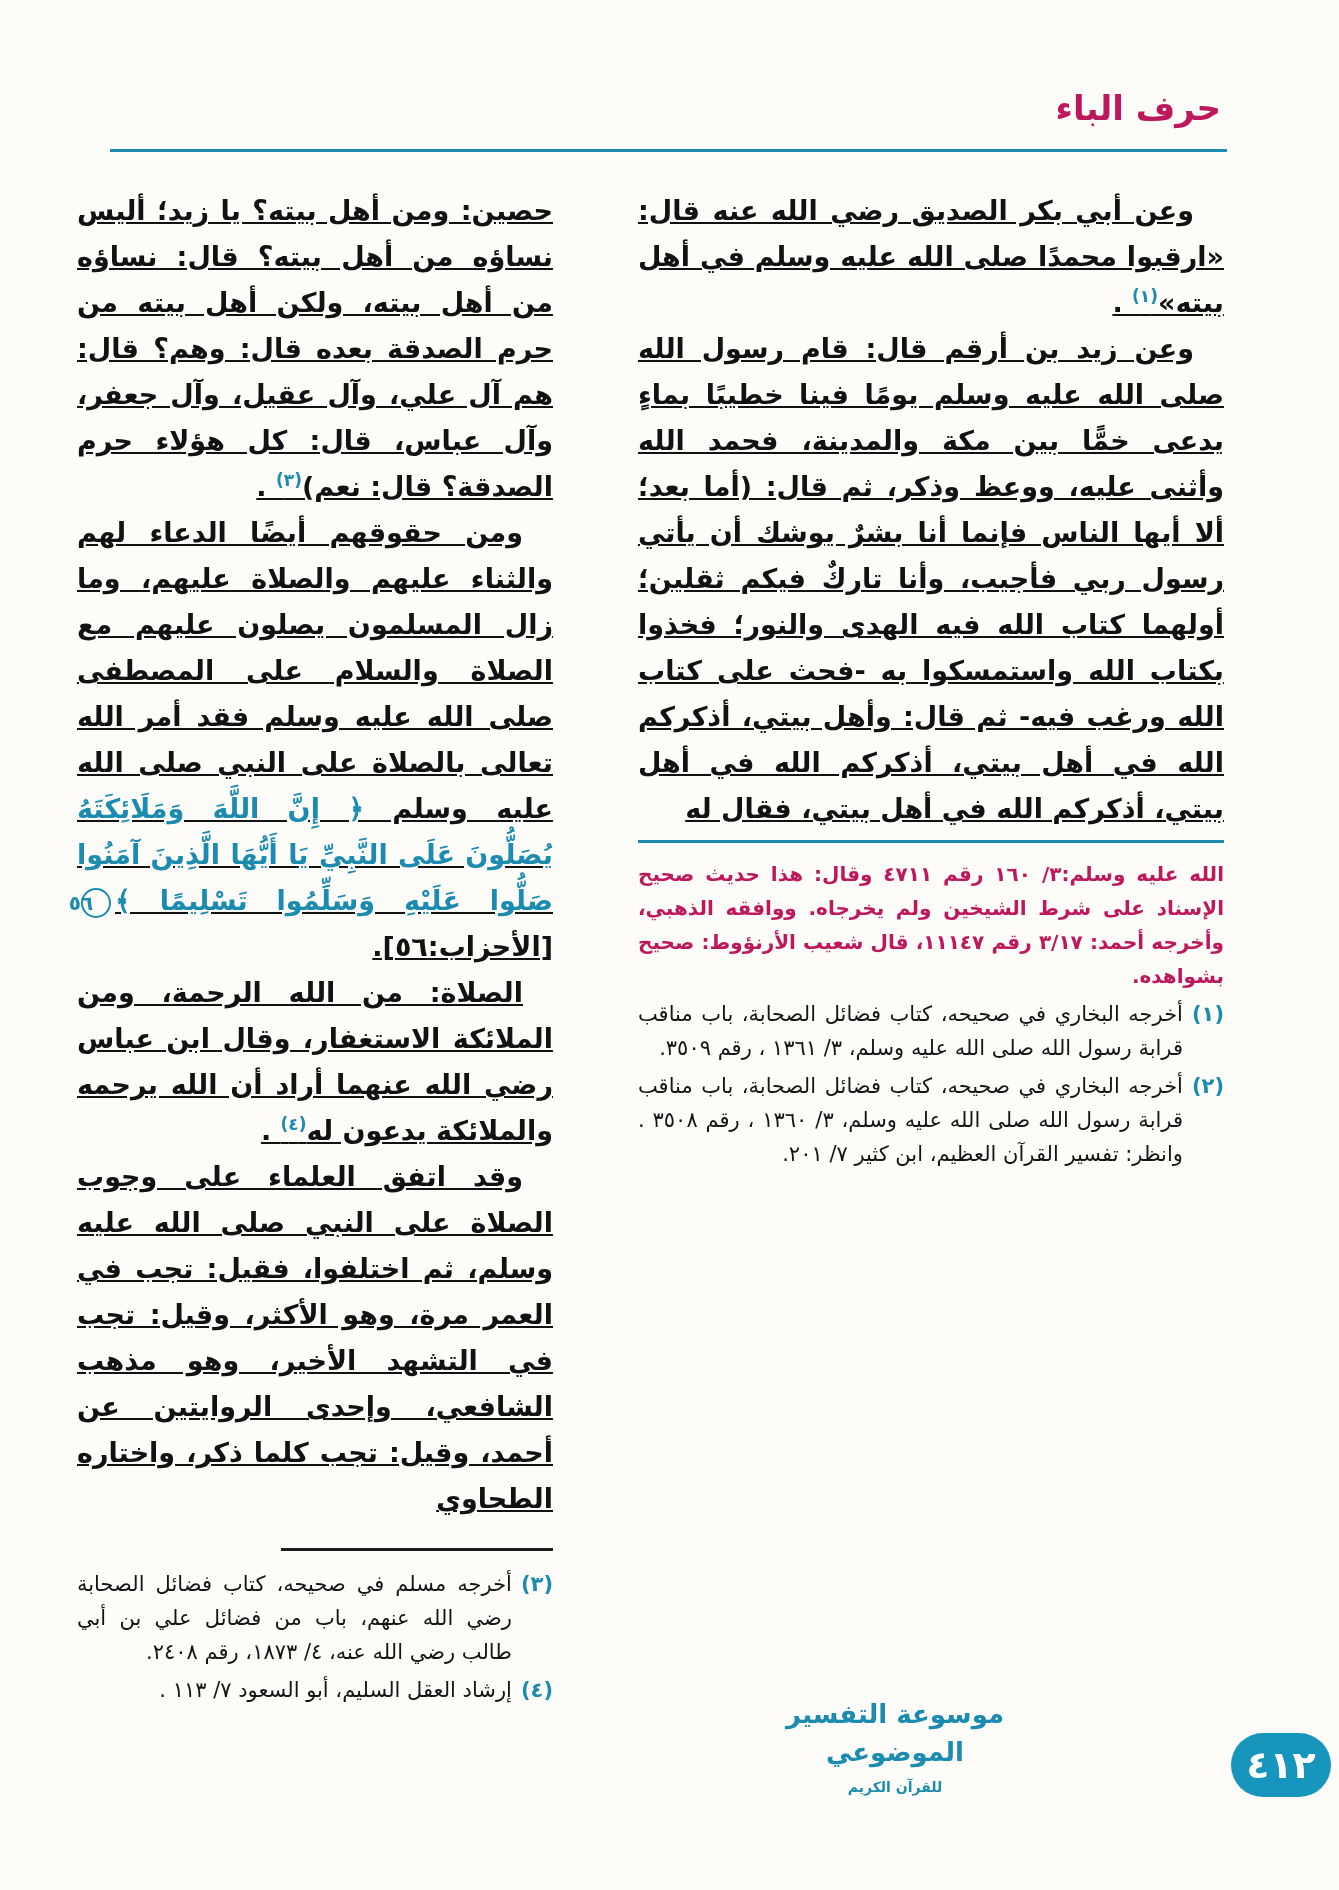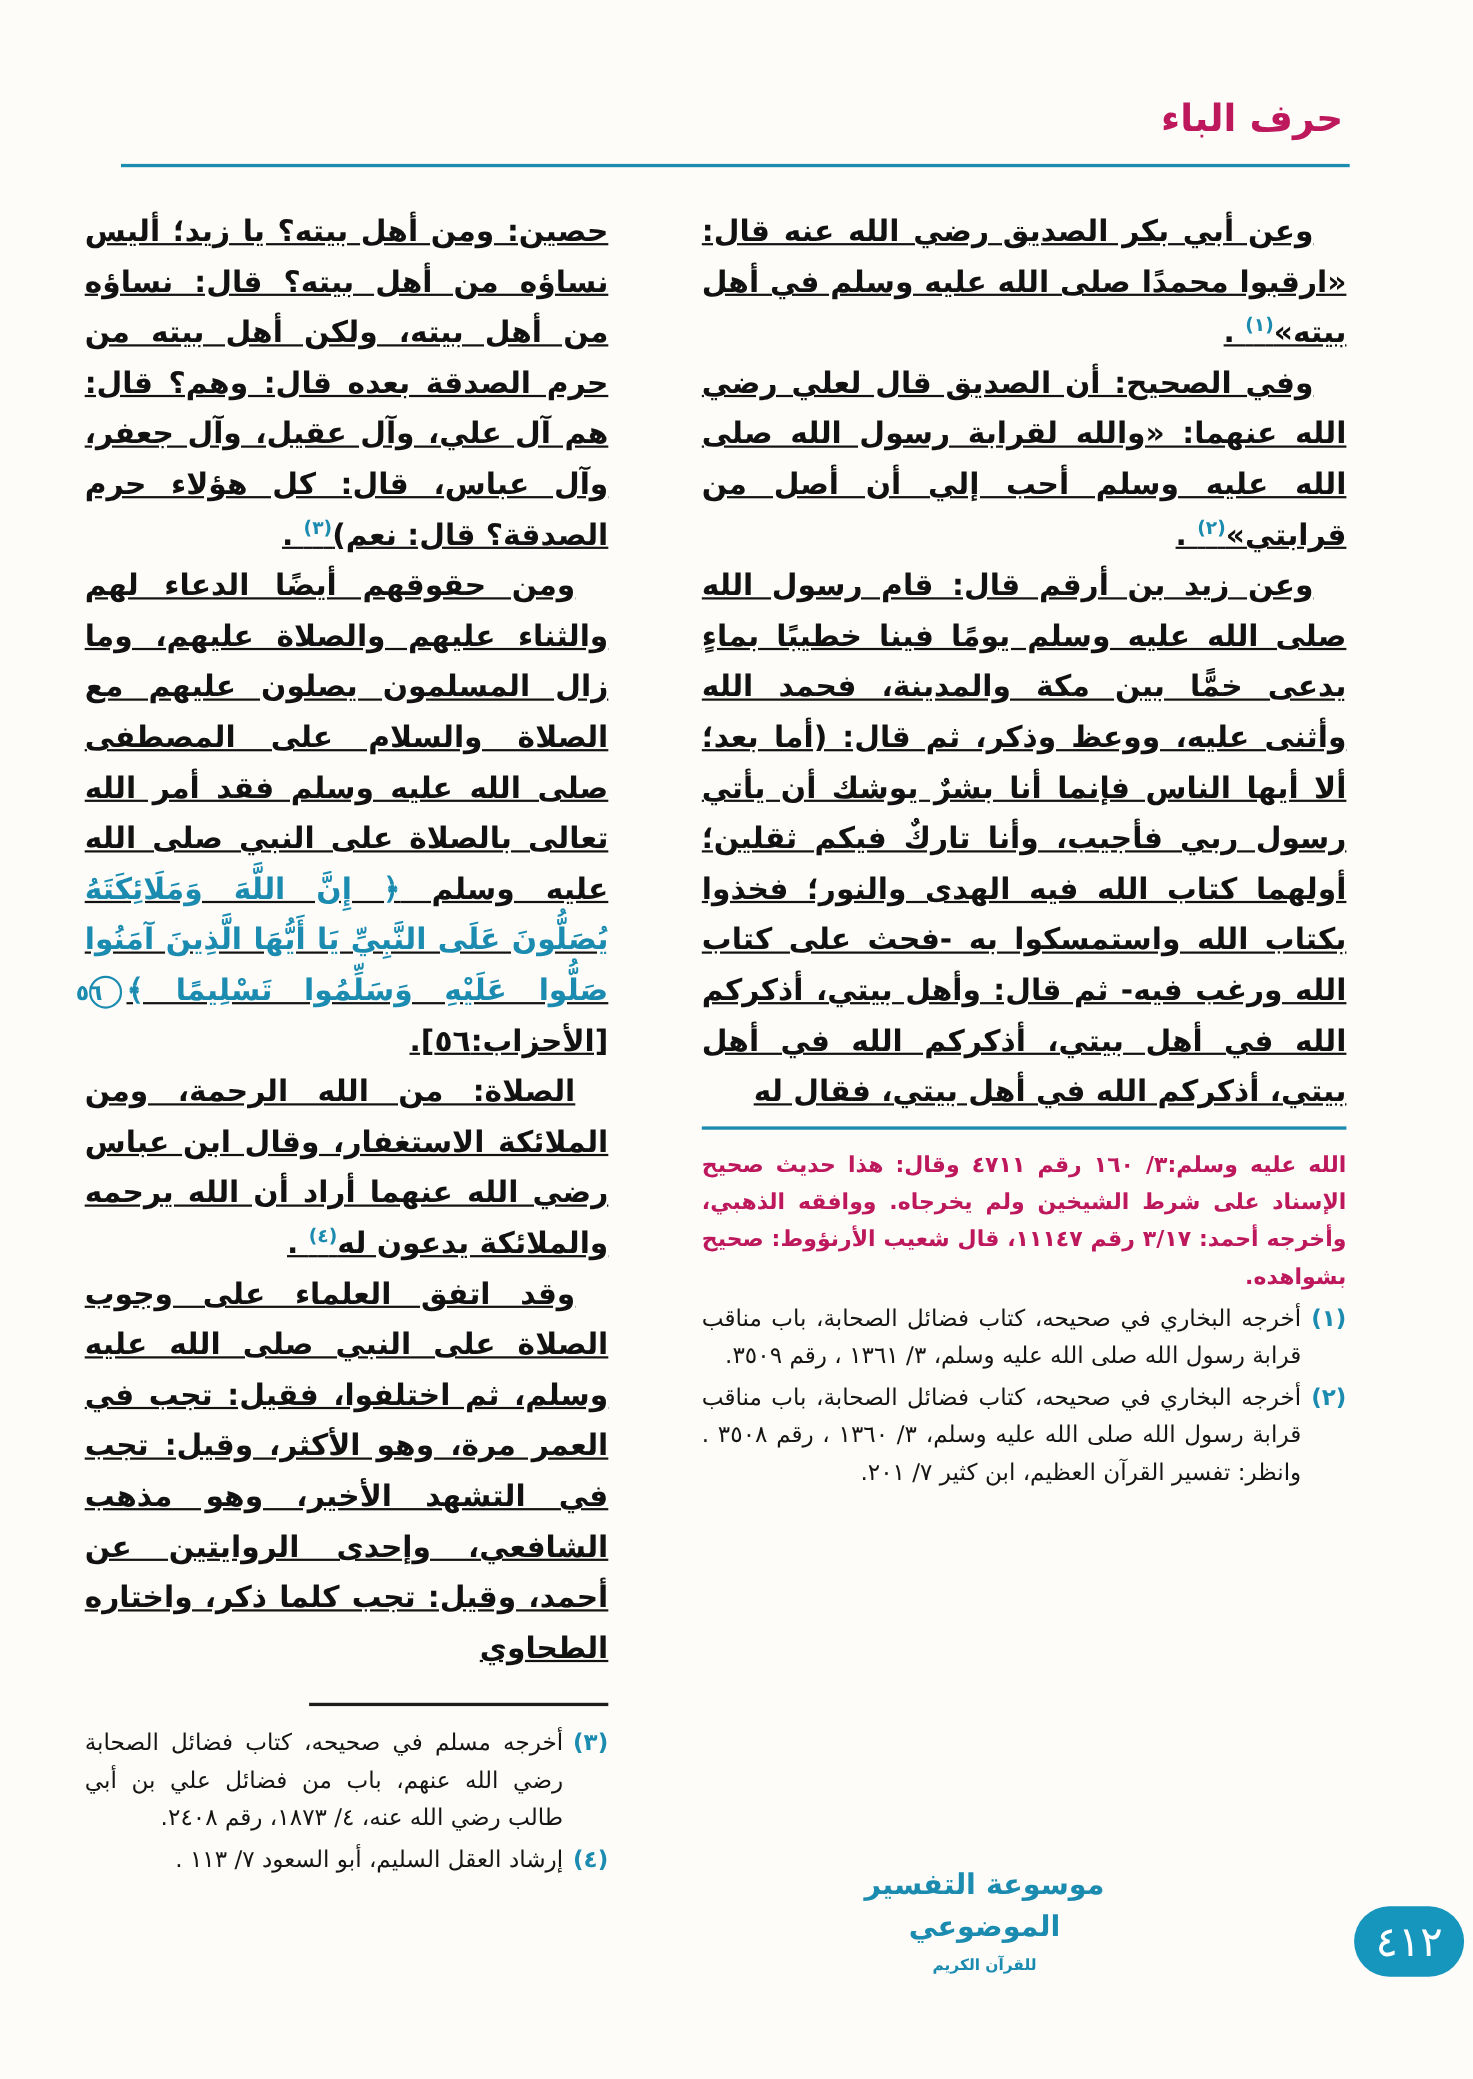--- a/index.html
+++ b/index.html
@@ -155,38 +155,37 @@
     height: 64px;
     background: #1695bd;
     border-radius: 32px;
     display: flex;
     align-items: center;
     justify-content: center;
   }
   .page-badge span {
     color: #ffffff;
     font-size: 38px;
-    font-weight: normal;
+    font-weight: bold;
   }
 </style>
 </head>
 <body>
 
 <div class="page">
 
   <div class="header-title">حرف الباء</div>
   <div class="header-rule"></div>
 
   <div class="columns">
 
     <div class="col-right">
 
       <p class="body indent"><span>وعن أبي بكر الصديق رضي الله عنه قال: «ارقبوا محمدًا صلى الله عليه وسلم في أهل بيته»</span><sup class="fn">(١)</sup><span> .</span></p>
 
-      <p class="body indent"><span>وفي الصحيح: أن الصديق قال لعلي رضي الله عنهما: «والله لقرابة رسول الله صلى الله عليه وسلم أحب إلي أن أصل من قرابتي»</span><sup class="fn">(٢)</sup><span> .</span></p>
 
       <p class="body indent"><span>وعن زيد بن أرقم قال: قام رسول الله صلى الله عليه وسلم يومًا فينا خطيبًا بماءٍ يدعى خمًّا بين مكة والمدينة، فحمد الله وأثنى عليه، ووعظ وذكر، ثم قال: (أما بعد؛ ألا أيها الناس فإنما أنا بشرٌ يوشك أن يأتي رسول ربي فأجيب، وأنا تاركٌ فيكم ثقلين؛ أولهما كتاب الله فيه الهدى والنور؛ فخذوا بكتاب الله واستمسكوا به -فحث على كتاب الله ورغب فيه- ثم قال: وأهل بيتي، أذكركم الله في أهل بيتي، أذكركم الله في أهل بيتي، أذكركم الله في أهل بيتي، فقال له</span></p>
 
       <div class="sep-teal"></div>
 
       <div class="footnotes">
         <p class="fn-cont">الله عليه وسلم:٣/ ١٦٠ رقم ٤٧١١ وقال: هذا حديث صحيح الإسناد على شرط الشيخين ولم يخرجاه. ووافقه الذهبي، وأخرجه أحمد: ٣/١٧ رقم ١١١٤٧، قال شعيب الأرنؤوط: صحيح بشواهده.</p>
 
         <div class="footnote">
           <span class="fn-mark">(١)</span>

